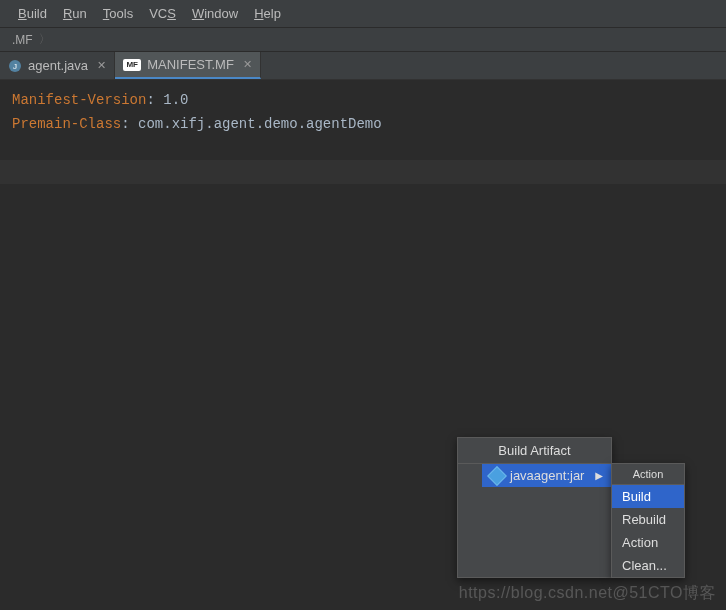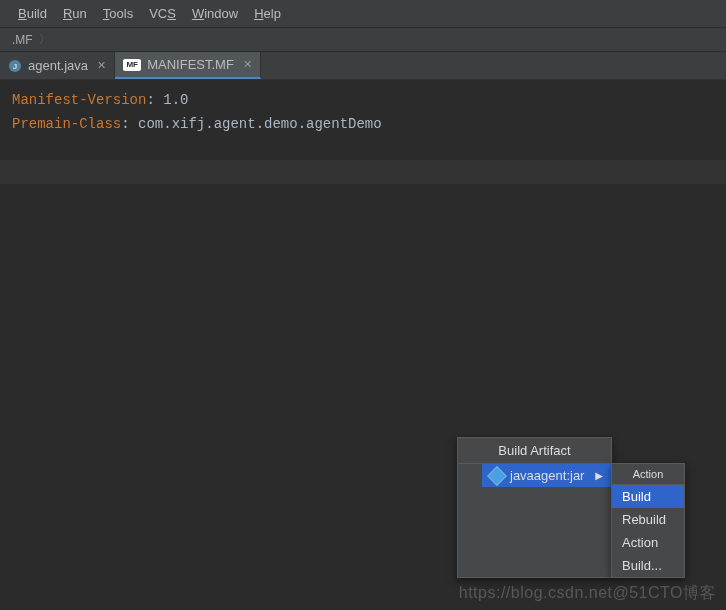--- a/index.html
+++ b/index.html
@@ -231,17 +231,17 @@
       <span class="icon-jar"></span>
       <span>javaagent:jar</span>
       <span class="p-arrow">▶</span>
     </div>
   </div>
   <div class="popup2">
     <div class="p-header2">Action</div>
     <div class="p-item sel">Build</div>
     <div class="p-item">Rebuild</div>
     <div class="p-item">Action</div>
-    <div class="p-item">Build...</div>
+    <div class="p-item">Clean...</div>
   </div>
 </div>
 
 <div class="watermark">https://blog.csdn.net@51CTO博客</div>
 
 </body></html>

